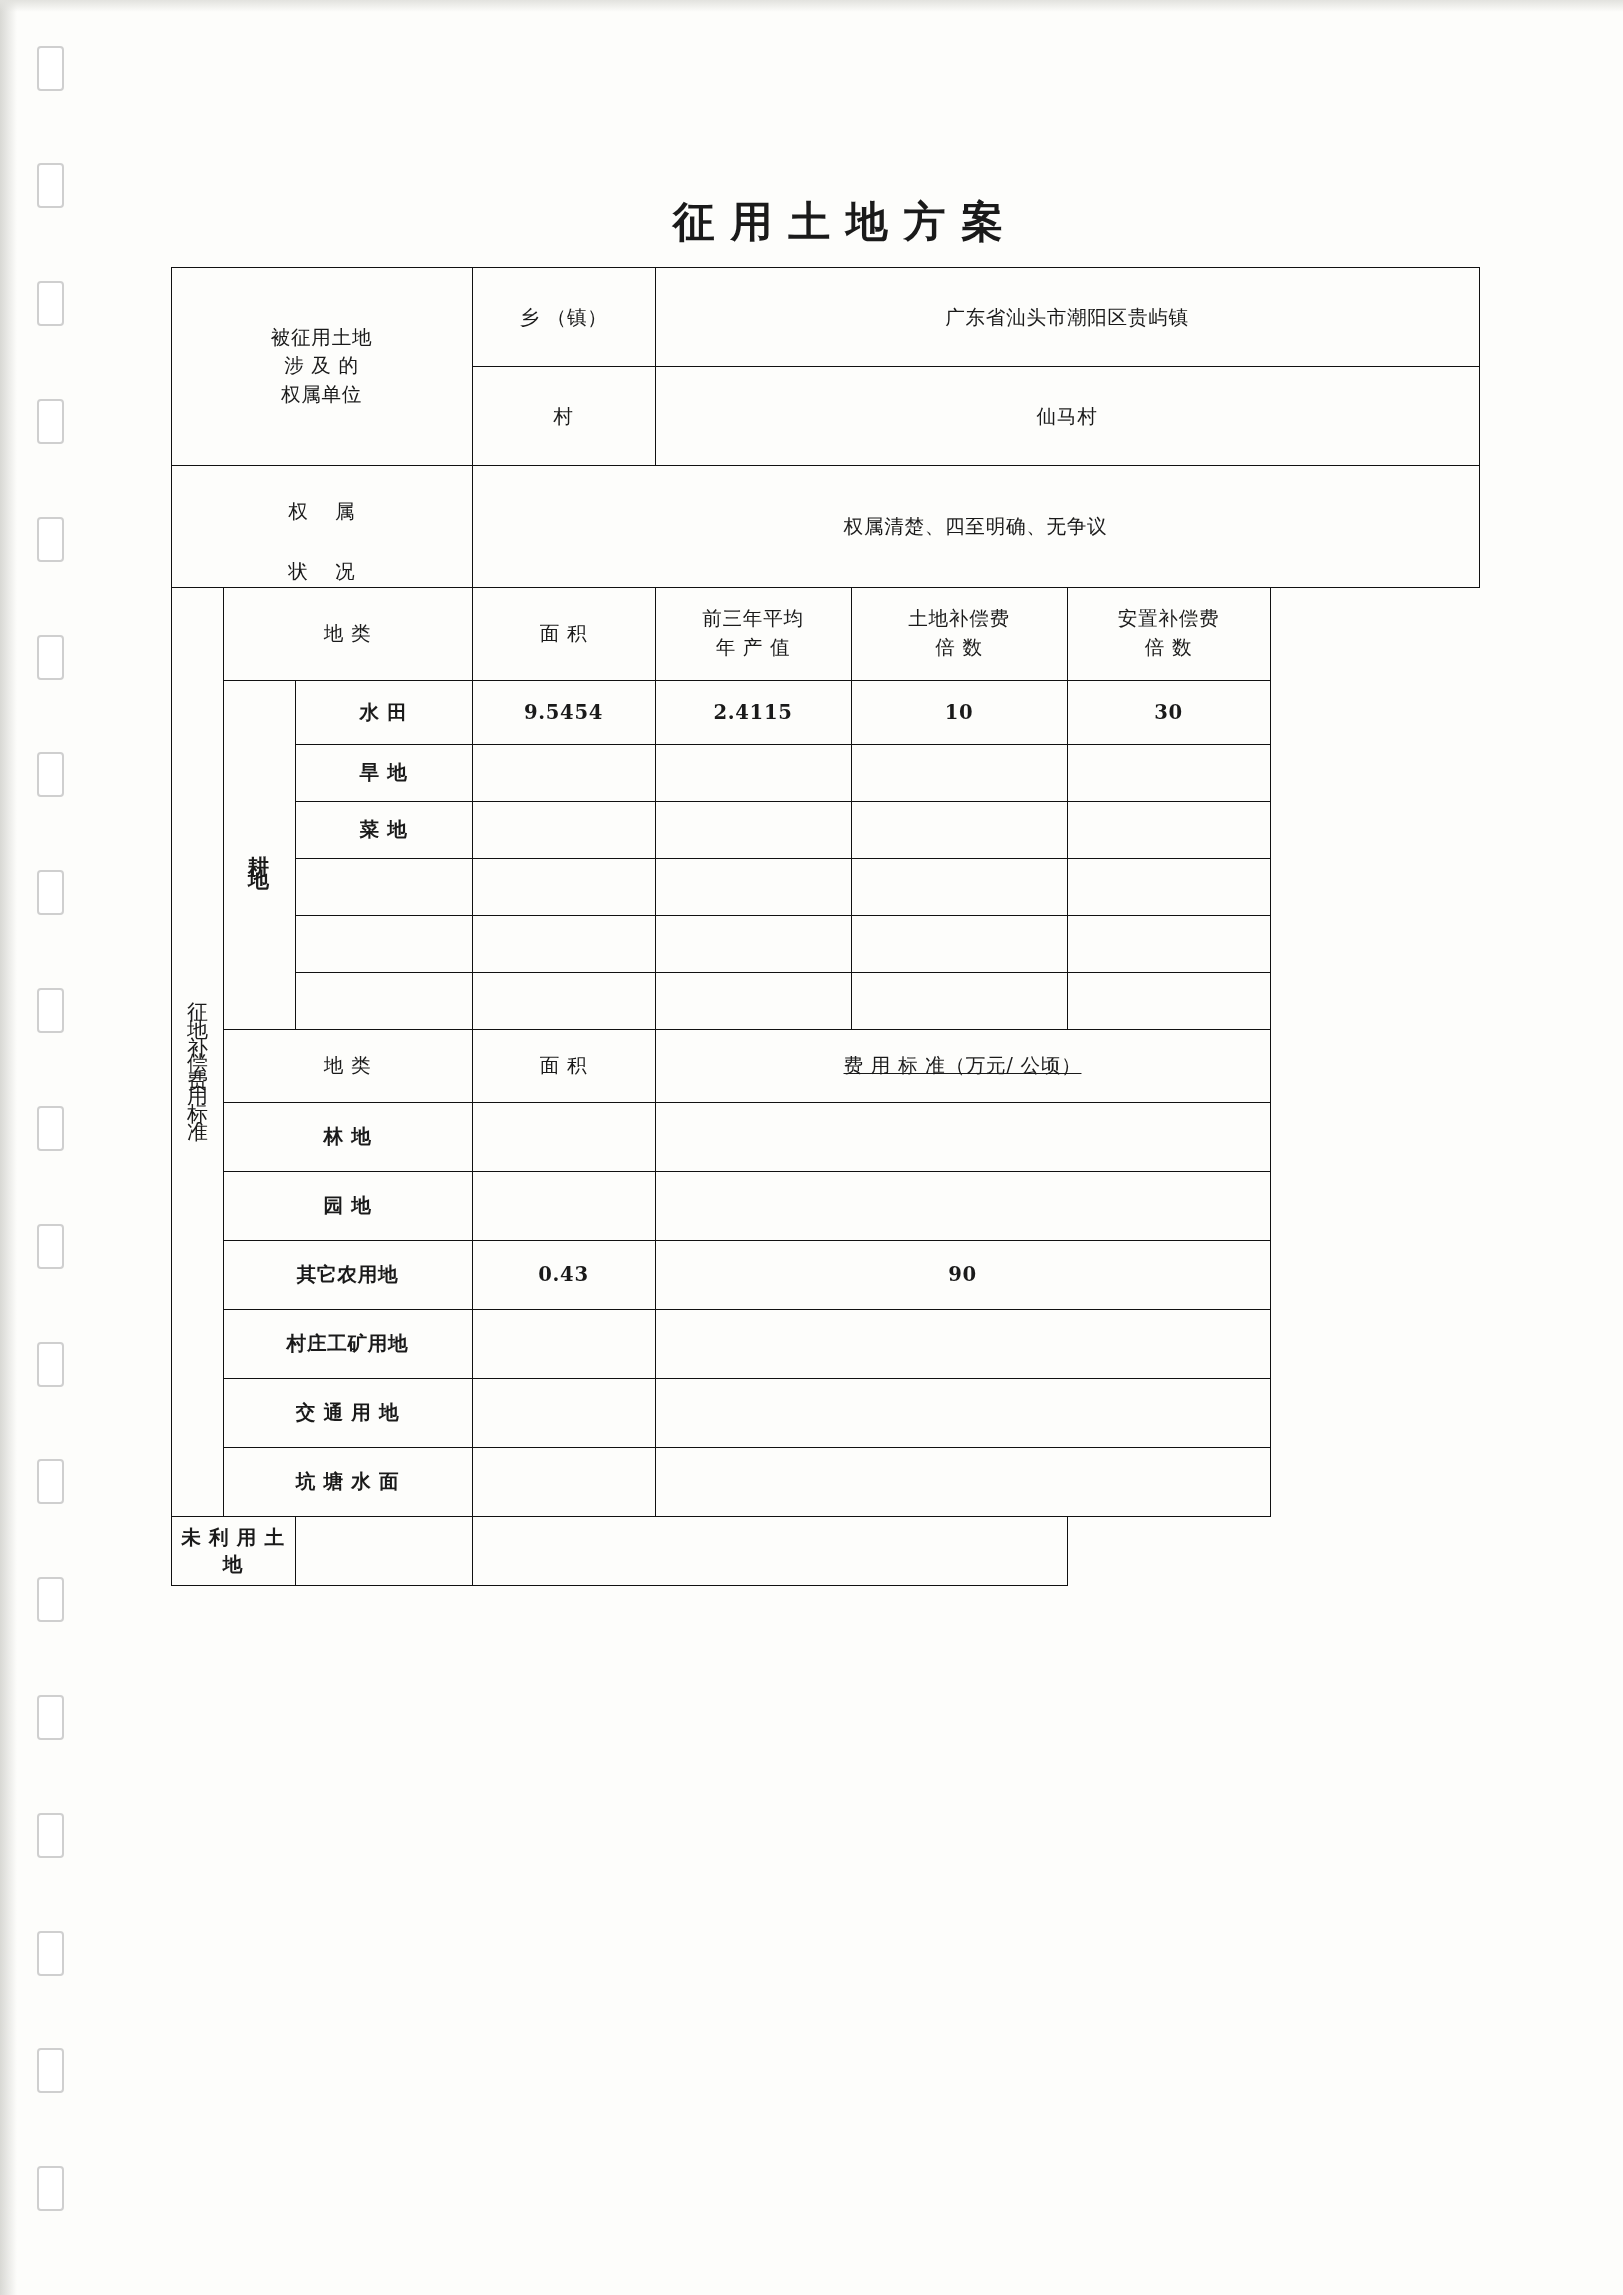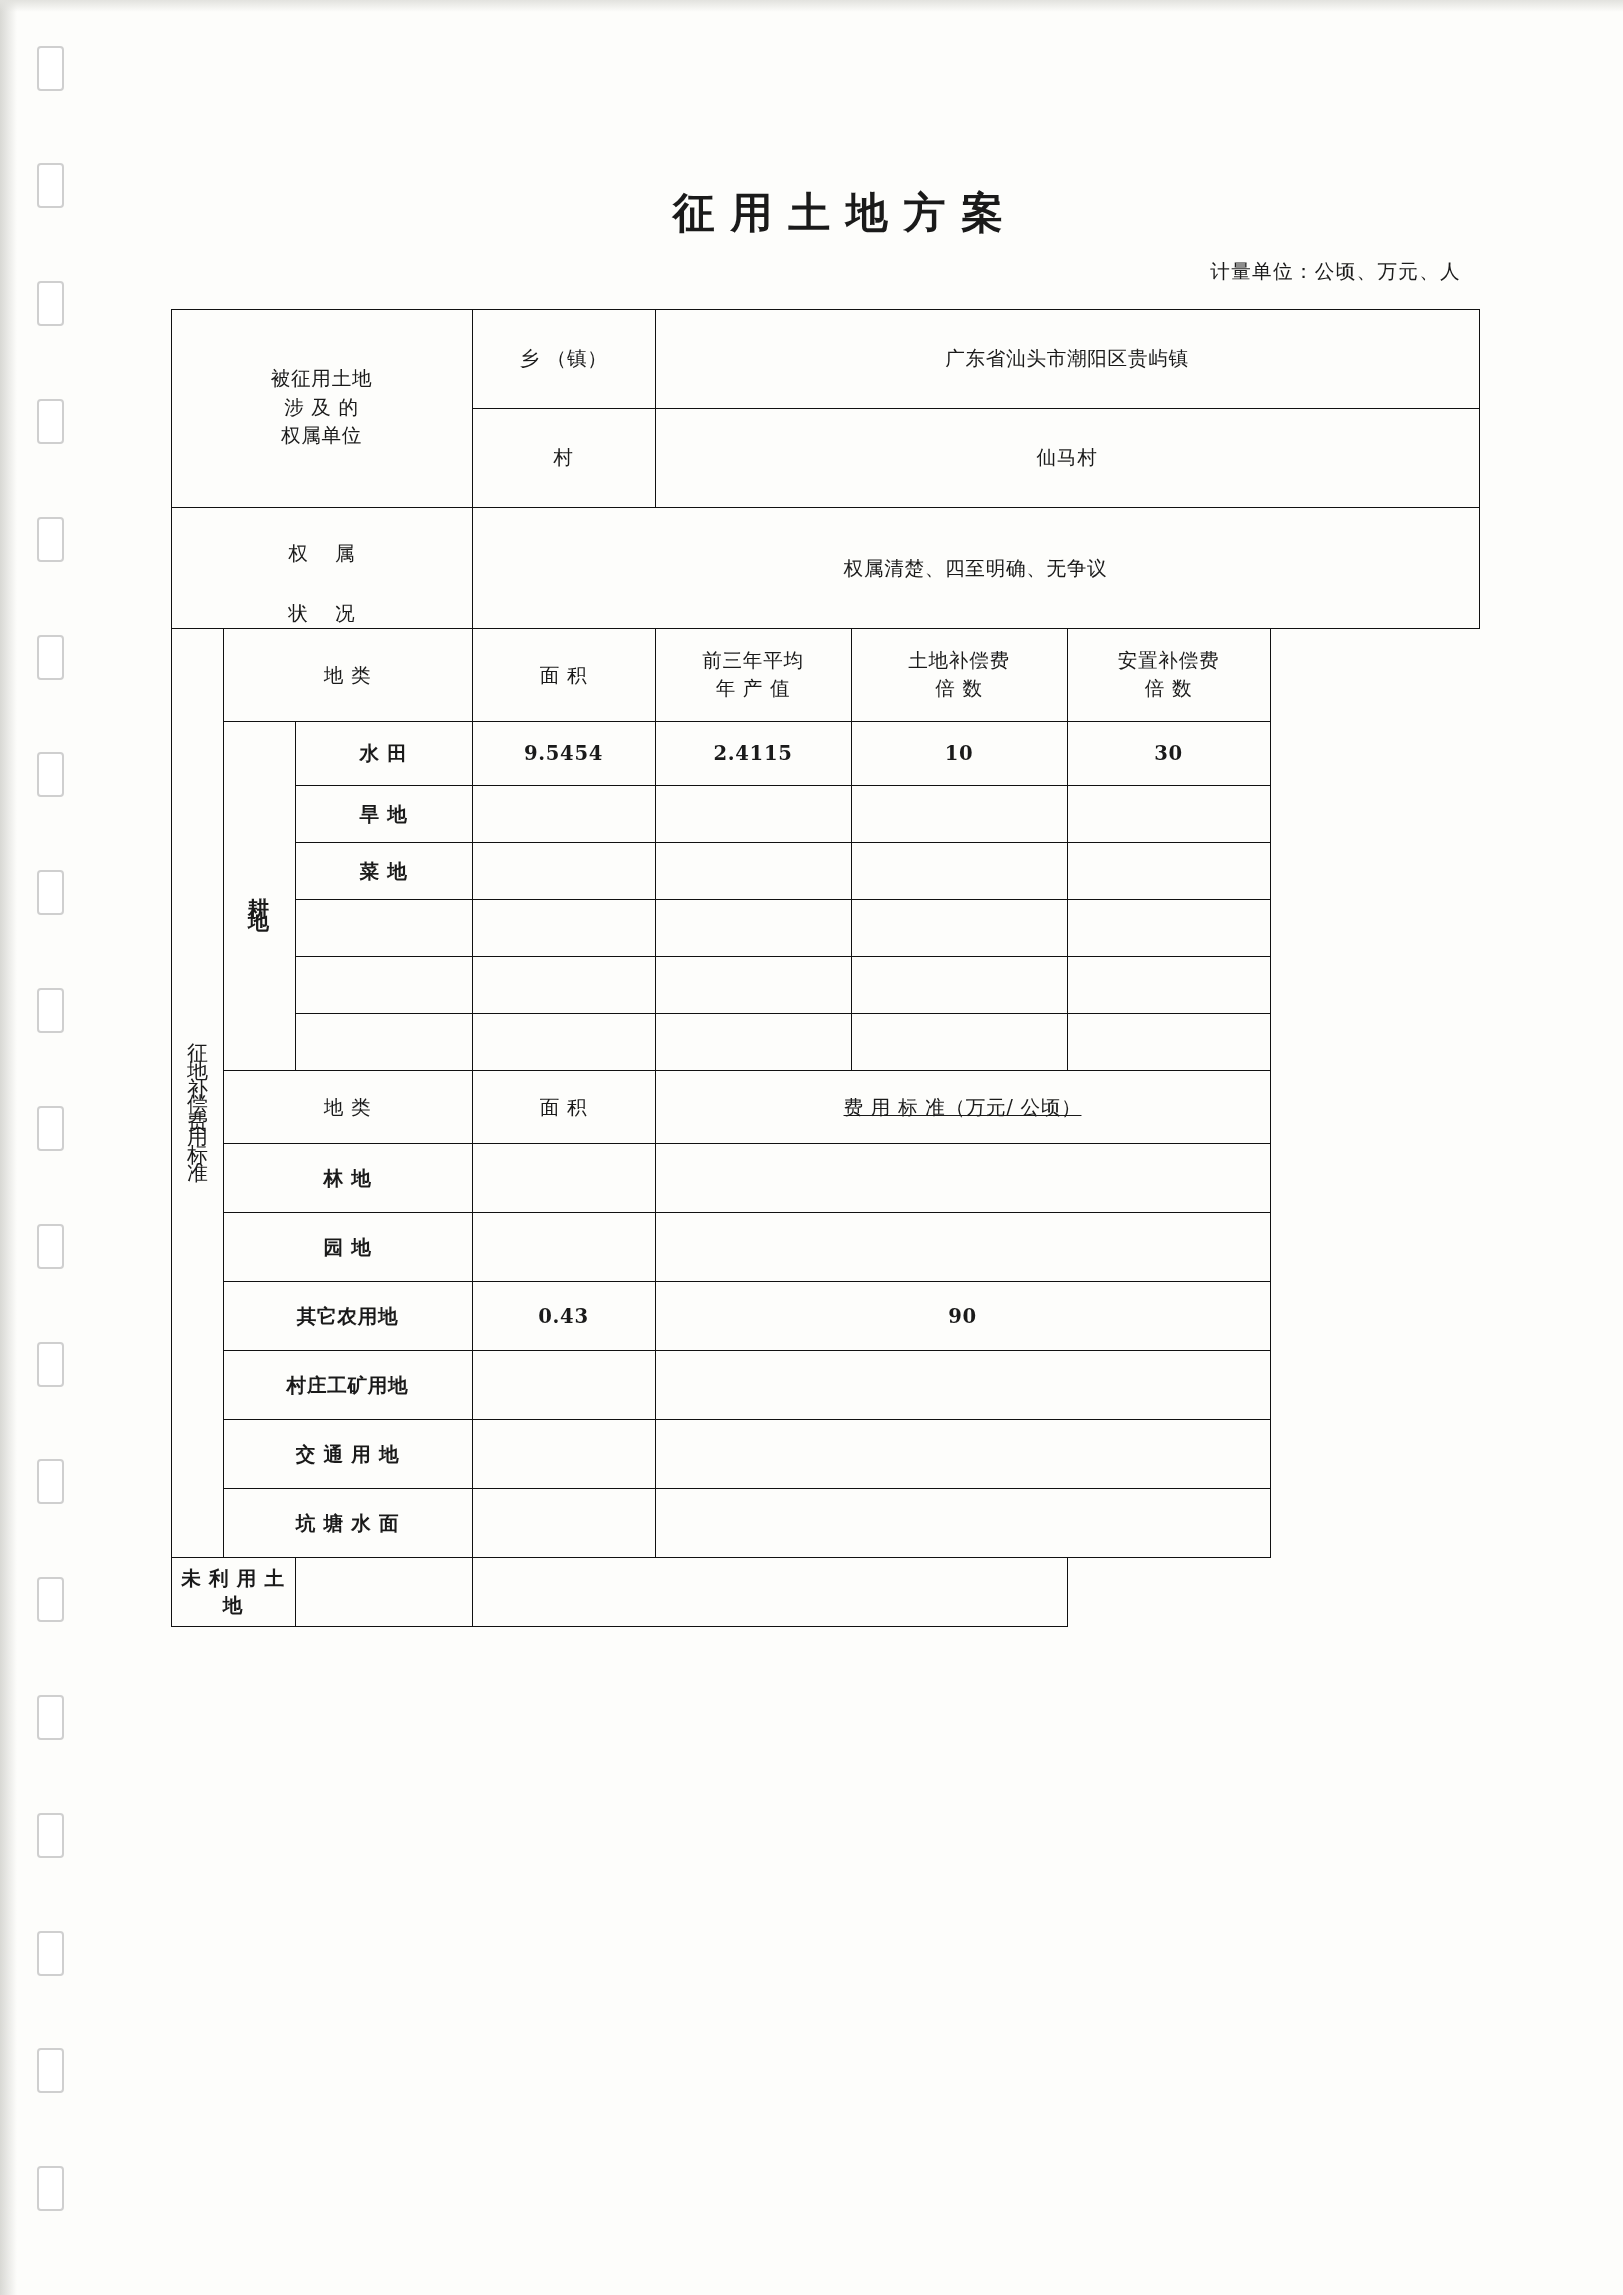--- a/index.html
+++ b/index.html
@@ -39,21 +39,21 @@
     height: 41px;
     border: 2px solid #cfcfcf;
     border-radius: 3.9px;
     background: #ffffff;
   }
 
   
   .doc {
     position: absolute;
     left: 164px;
-    top: 185px;
+    top: 194px;
     width: 1348px;
   }
 
   .doc-title {
     text-align: center;
     font-size: 42px;
     font-weight: bold;
     letter-spacing: 15.7px;
     padding-left: 15.7px;
     margin: 0 0 17px 0;
@@ -151,21 +151,20 @@
   <div class="punch-hole" style="top:1656px"></div>
   <div class="punch-hole" style="top:1774px"></div>
   <div class="punch-hole" style="top:1892px"></div>
   <div class="punch-hole" style="top:2009px"></div>
   <div class="punch-hole" style="top:2127px"></div>
 </div>
 
 <div class="doc">
 
   <div class="doc-title">征用土地方案</div>
-  <div class="unit-line">计量单位：公顷、万元、人</div>
 
   <table class="main">
     <colgroup>
       <col style="width:52px">
       <col style="width:72px">
       <col style="width:177px">
       <col style="width:183px">
       <col style="width:196px">
       <col style="width:216px">
       <col style="width:203px">

